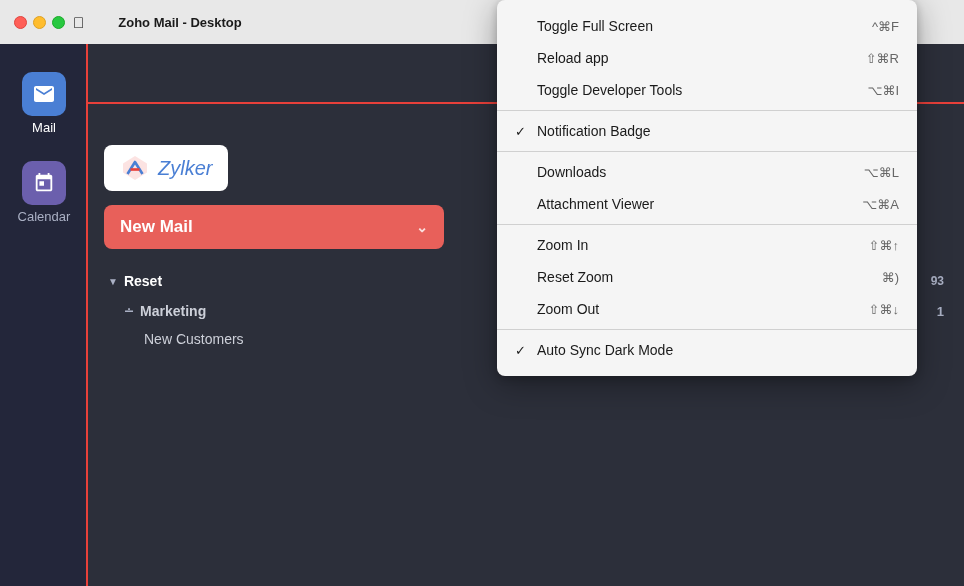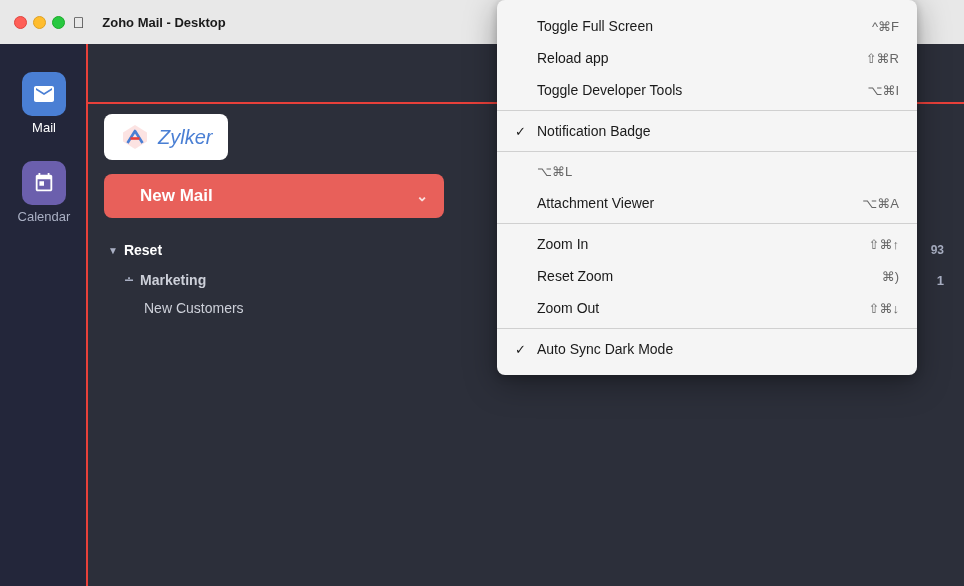--- a/index.html
+++ b/index.html
@@ -36,21 +36,21 @@
       width: 13px; height: 13px; border-radius: 50%;
     }
     .tl-close { background: #ff5f57; border: 1px solid #e0443e; }
     .tl-min { background: #ffbd2e; border: 1px solid #dea123; }
     .tl-max { background: #28c840; border: 1px solid #1aab29; }
 
     .title-bar-app-name {
       font-size: 13px;
       font-weight: 600;
       color: #1a1a1a;
-      margin-left: 4px;
+      margin-left: 20px;
     }
 
     .title-bar-menu {
       display: flex;
       align-items: center;
       gap: 4px;
       flex: 1;
       justify-content: flex-start;
       padding-left: 20px;
     }
@@ -117,20 +117,21 @@
       color: #aab0c4;
     }
     .icon-label.active { color: white; }
 
     
     .main-content {
       flex: 1;
       background: #2c2f3a;
       display: flex;
       flex-direction: column;
+      gap: 31px;
     }
 
     
     .app-header {
       height: 60px;
       background: #2c2f3a;
       border-bottom: 2px solid #e8403a;
     }
 
     
@@ -162,21 +163,21 @@
       border-radius: 8px;
       padding: 12px 16px;
       cursor: pointer;
       color: white;
       font-size: 17px;
       font-weight: 600;
       margin-bottom: 16px;
       gap: 8px;
       width: 340px;
     }
-    .new-mail-btn .btn-text { flex: 1; margin-left: 20px; }
+    .new-mail-btn .btn-text { flex: 1; }
     .new-mail-btn .chevron { font-size: 14px; opacity: 0.8; }
 
     
     .nav-item {
       display: flex;
       align-items: center;
       padding: 8px 4px;
       color: #cdd0d9;
       font-size: 14px;
       cursor: pointer;
@@ -355,20 +356,21 @@
     <div class="dropdown-item">
       <span class="check-mark">✓</span>
       <span class="item-label">Notification Badge</span>
       <span class="shortcut"></span>
     </div>
   </div>
 
   <div class="dropdown-section">
     <div class="dropdown-item">
       <span class="check-mark"> </span>
+      <span class="item-label">Downloads</span>
       <span class="shortcut">⌥⌘L</span>
     </div>
     <div class="dropdown-item">
       <span class="check-mark"> </span>
       <span class="item-label">Attachment Viewer</span>
       <span class="shortcut">⌥⌘A</span>
     </div>
   </div>
 
   <div class="dropdown-section">

